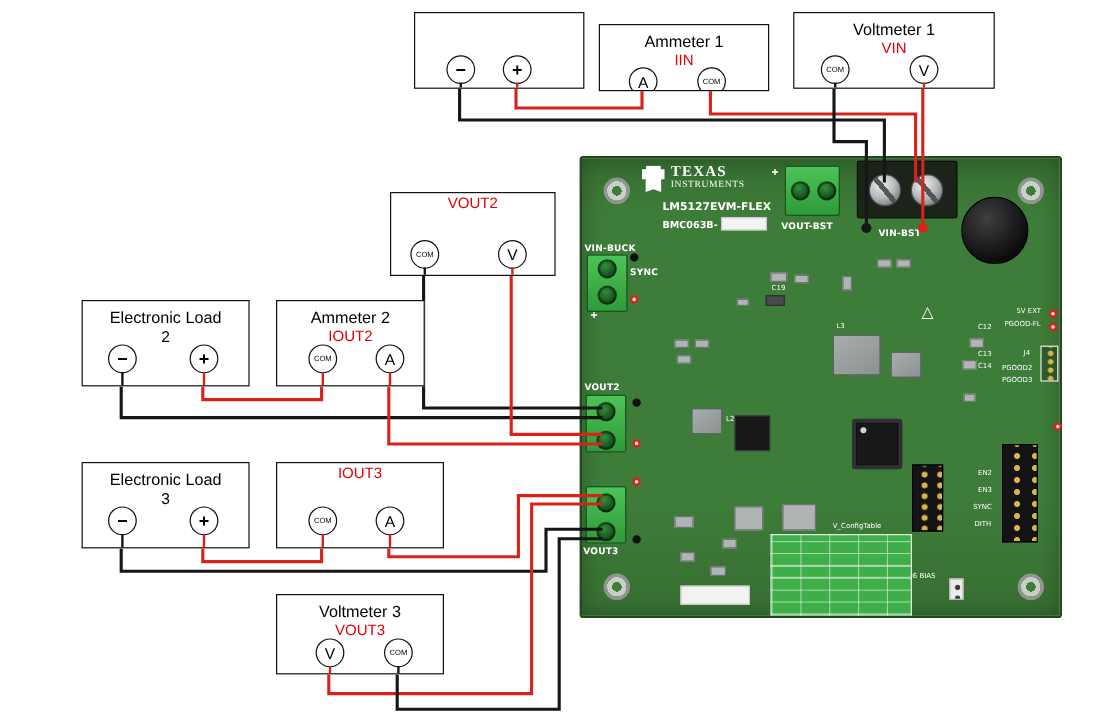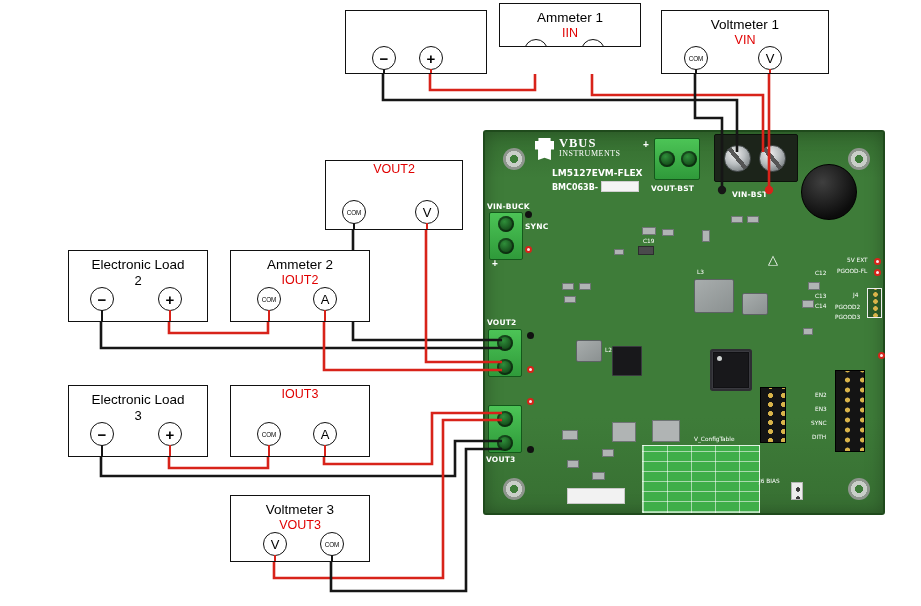--- a/index.html
+++ b/index.html
@@ -82,21 +82,21 @@
 <div id="canvas">
 
   <div id="board">
     <div class="hole" style="left:18px;top:16px"></div>
     <div class="hole" style="left:363px;top:16px"></div>
     <div class="hole" style="left:18px;top:346px"></div>
     <div class="hole" style="left:363px;top:346px"></div>
 
     <div class="ti-bug" style="left:50px;top:6px"></div>
     <div style="left:74px;top:5px">
-      <div class="brand1">VBUS</div>
+      <div class="brand1">TEXAS</div>
       <div class="brand2">INSTRUMENTS</div>
     </div>
     <div class="model" style="left:67px;top:36px">LM5127EVM-FLEX</div>
     <div class="assembly" style="left:67px;top:49px">
       <span>BMC063B-</span>
       <span class="fillbox"></span>
     </div>
 
     <span class="mark" style="left:158px;top:7px">+</span>
     <div class="tblock" style="left:169px;top:6px;width:46px;height:42px"></div>
@@ -212,21 +212,21 @@
 
   <div class="instrument" style="left:345px;top:10px;width:142px;height:64px">
     <div class="terminal pm sb-black" style="left:26px;top:35px">
       <span>−</span>
       </div>
     <div class="terminal pm sb-red" style="left:73px;top:35px">
       <span>+</span>
       </div>
   </div>
 
-  <div class="instrument" style="left:499px;top:3px;width:142px;height:44px">
+  <div class="instrument" style="left:499px;top:20px;width:142px;height:56px">
     <div class="ititle">Ammeter 1</div>
     <div class="isignal">IIN</div>
     <div class="terminal sb-red" style="left:24px;top:35px">
       <span>A</span>
       </div>
     <div class="terminal com sb-red" style="left:81px;top:35px">
       <span>COM</span>
       </div>
   </div>
 
@@ -255,21 +255,21 @@
     <div class="ititle">Electronic Load</div>
     <div class="inumber">2</div>
     <div class="terminal pm sb-black" style="left:21px;top:36px">
       <span>−</span>
       </div>
     <div class="terminal pm sb-red" style="left:89px;top:36px">
       <span>+</span>
       </div>
   </div>
 
-  <div class="instrument" style="left:230px;top:250px;width:140px;height:72px">
+  <div class="instrument" style="left:230px;top:250px;width:124px;height:72px">
     <div class="ititle">Ammeter 2</div>
     <div class="isignal">IOUT2</div>
     <div class="terminal com sb-red" style="left:26px;top:36px">
       <span>COM</span>
       </div>
     <div class="terminal sb-red" style="left:82px;top:36px">
       <span>A</span>
       </div>
   </div>
 

